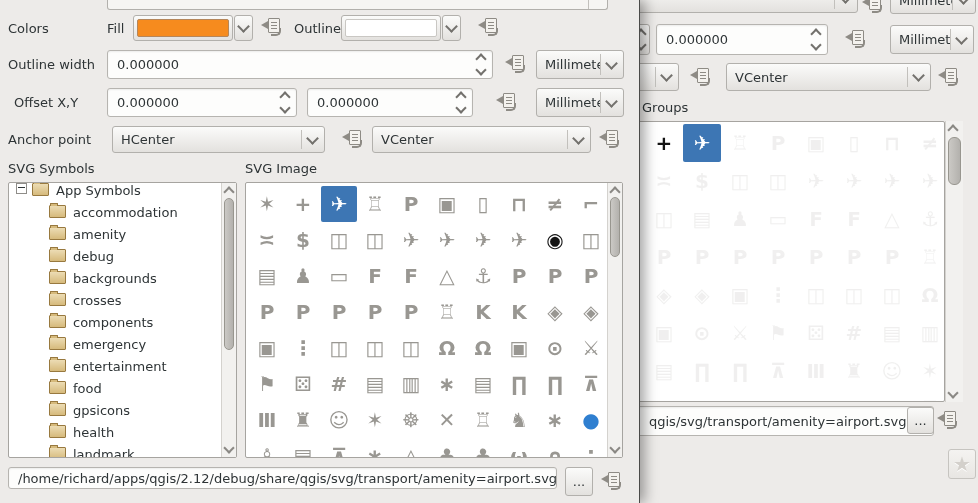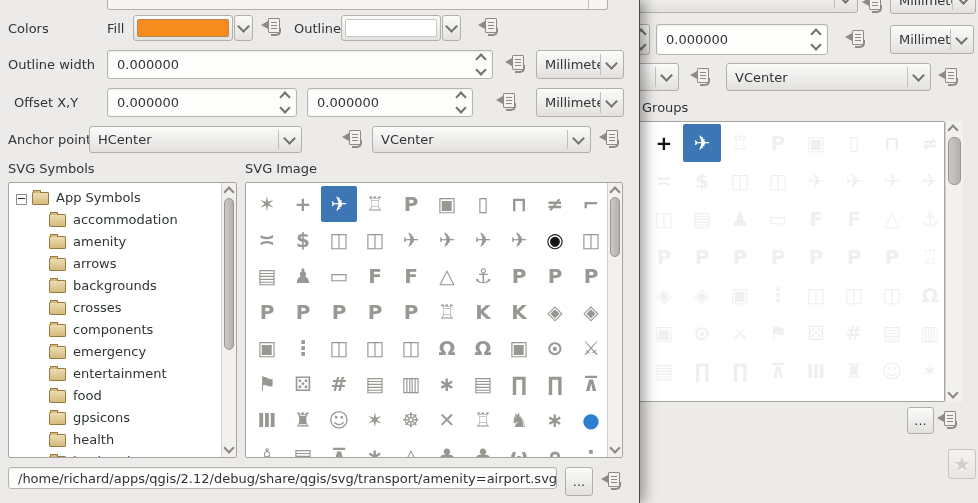--- a/index.html
+++ b/index.html
@@ -29,21 +29,21 @@
   .ovr .pg i{position:absolute;left:2px;right:2px;top:3px;height:7px;
              background:repeating-linear-gradient(#8e8b85 0 1px,transparent 1px 3px)}
   .ovr .ar{position:absolute;left:0;top:3px;width:0;height:0;border-top:4px solid transparent;
            border-bottom:4px solid transparent;border-right:7px solid #8e8b85}
   .ovr .hk{position:absolute;right:1px;bottom:0;width:8px;height:6px;border-bottom:2px solid #8e8b85;
            border-right:2px solid #8e8b85;border-radius:0 0 5px 0}
   
   .swatch{position:absolute;inset:3px;border-radius:2px;border:1px solid #b5865a}
   
   .panel{position:absolute;background:#fff;border:1px solid #a6a4a0;border-radius:2px;box-sizing:border-box;overflow:hidden}
-  .trow{height:22px;display:flex;align-items:flex-end;white-space:nowrap}
+  .trow{height:22px;display:flex;align-items:flex-start;white-space:nowrap}
   .exp{width:9px;height:9px;border:1px solid #8f8d89;background:#fff;position:relative;margin:0 5px 0 7px;flex:none}
   .exp i{position:absolute;left:1px;right:1px;top:3px;height:1px;background:#2e3436}
   .fold{width:15px;height:11px;background:linear-gradient(#ecdcb4,#d6ba7c);border:1px solid #98793f;
         border-radius:1px;position:relative;flex:none;margin-right:7px}
   .fold:before{content:"";position:absolute;top:-3px;left:0;width:6px;height:2px;background:#d6ba7c;
         border:1px solid #98793f;border-bottom:none;border-radius:1px 1px 0 0}
   .indent{width:40px;flex:none}
   
   .sb{position:absolute;background:#f2f1ef;border-left:1px solid #d4d2ce;box-sizing:border-box}
   .sb .a{position:absolute;left:3px;width:6px;height:6px;border-right:2px solid #8a8884;border-bottom:2px solid #8a8884}
@@ -349,20 +349,23 @@
           <span>⊼</span>
         </div>
       </div>
   </div>
   <div class="sb" style="left:305px;top:121px;width:18px;height:281px">
     <i class="a up"></i>
     <i class="a dn"></i>
     <div class="th" style="top:16px;height:46px"></div>
   </div>
 
+  <div class="entry" style="left:-44px;top:406px;width:338px;height:30px">
+    <span class="val" style="padding-left:52px">qgis/svg/transport/amenity=airport.svg</span>
+  </div>
   <div class="btn" style="left:267px;top:407px;width:27px;height:27px">
     <span>...</span>
   </div>
   <span class="ovr" style="left:297px;top:411px">
       <i class="pg">
         <i></i>
       </i>
       <i class="ar"></i>
       <i class="hk"></i>
     </span>
@@ -451,21 +454,21 @@
       <i class="ar"></i>
       <i class="hk"></i>
     </span>
   <div class="btn combo" style="left:536px;top:88px;width:88px;height:29px">
     <span class="val">Millimeter</span>
       <span class="sep"></span>
       <i class="chev"></i>
   </div>
 
   <div class="abs lbl" style="left:8px;top:132px">Anchor point</div>
-  <div class="btn combo" style="left:89px;top:126px;width:213px;height:27px">
+  <div class="btn combo" style="left:112px;top:126px;width:213px;height:27px">
     <span class="val">HCenter</span>
       <span class="sep"></span>
       <i class="chev"></i>
   </div>
   <span class="ovr" style="left:342px;top:130px">
       <i class="pg">
         <i></i>
       </i>
       <i class="ar"></i>
       <i class="hk"></i>
@@ -504,21 +507,21 @@
 
         <div class="trow">
           <span class="indent"></span>
           <span class="fold"></span>
           <span>amenity</span>
         </div>
 
         <div class="trow">
           <span class="indent"></span>
           <span class="fold"></span>
-          <span>arrows</span>
+          <span>debug</span>
         </div>
 
         <div class="trow">
           <span class="indent"></span>
           <span class="fold"></span>
           <span>backgrounds</span>
         </div>
 
         <div class="trow">
           <span class="indent"></span>

